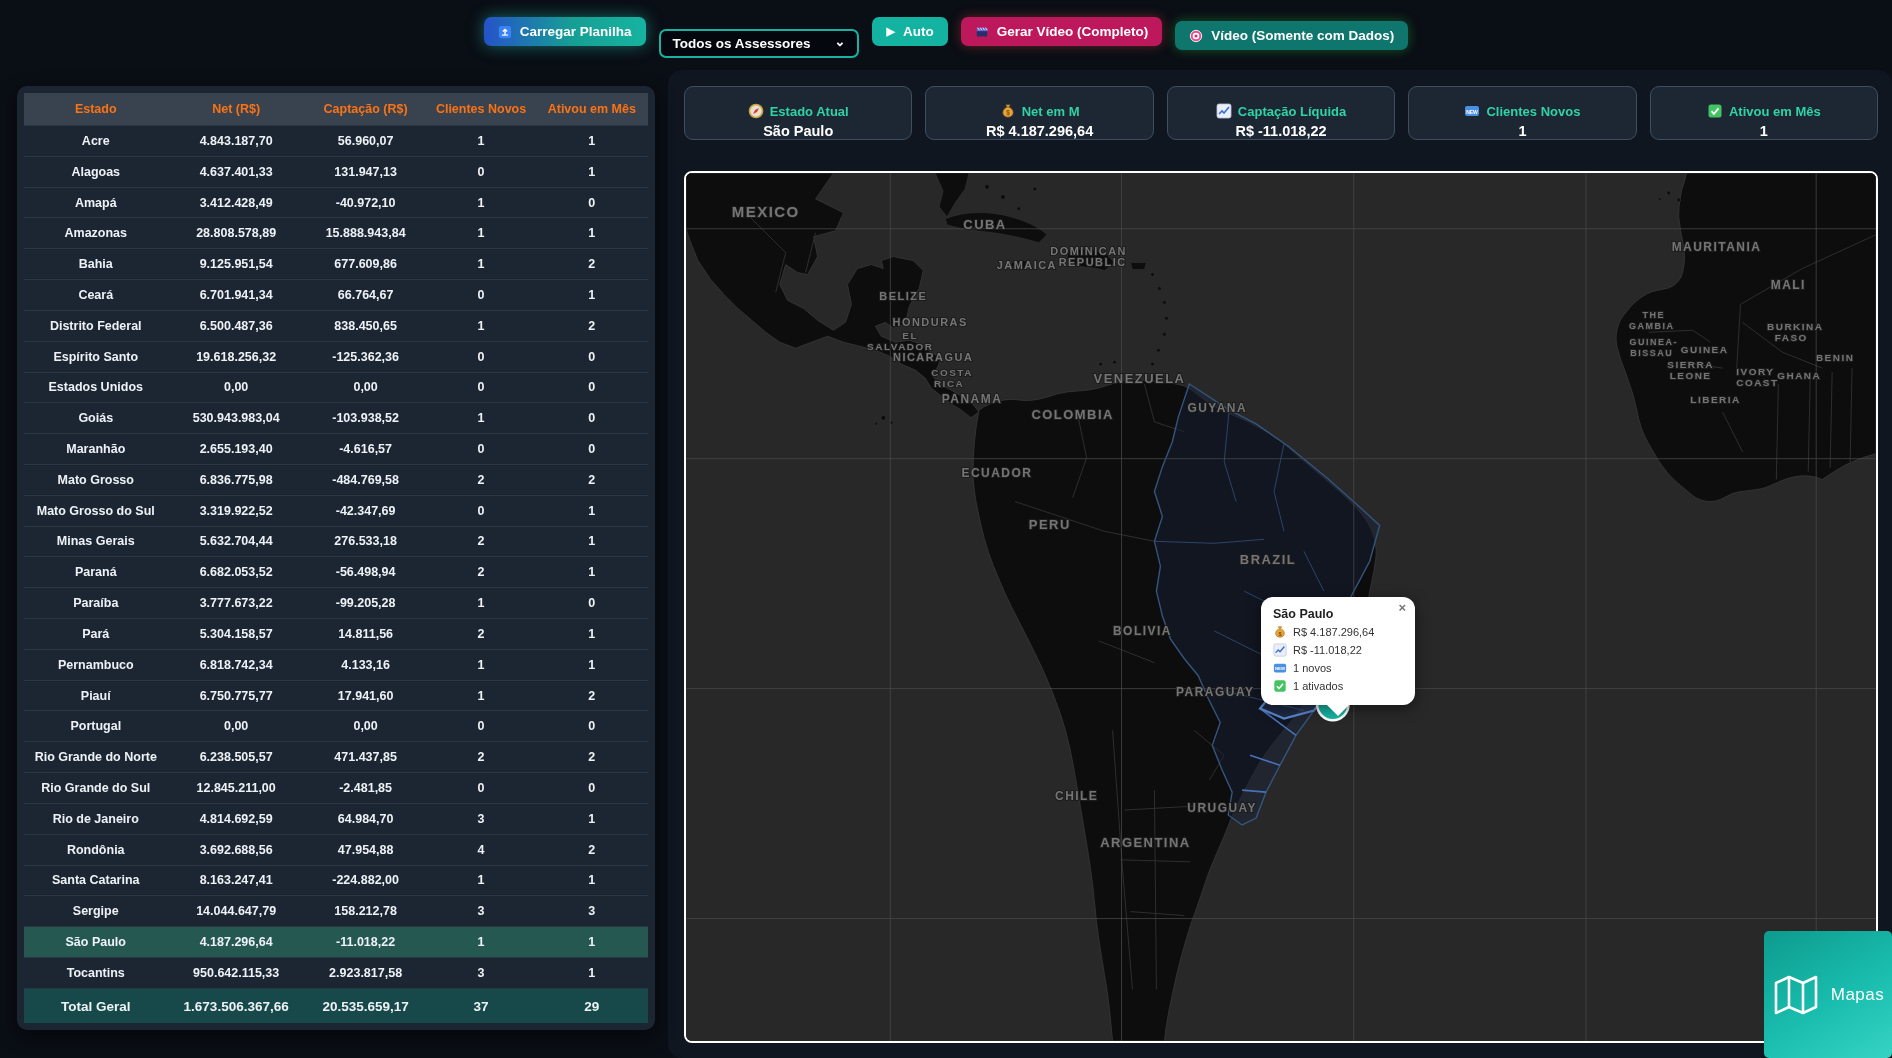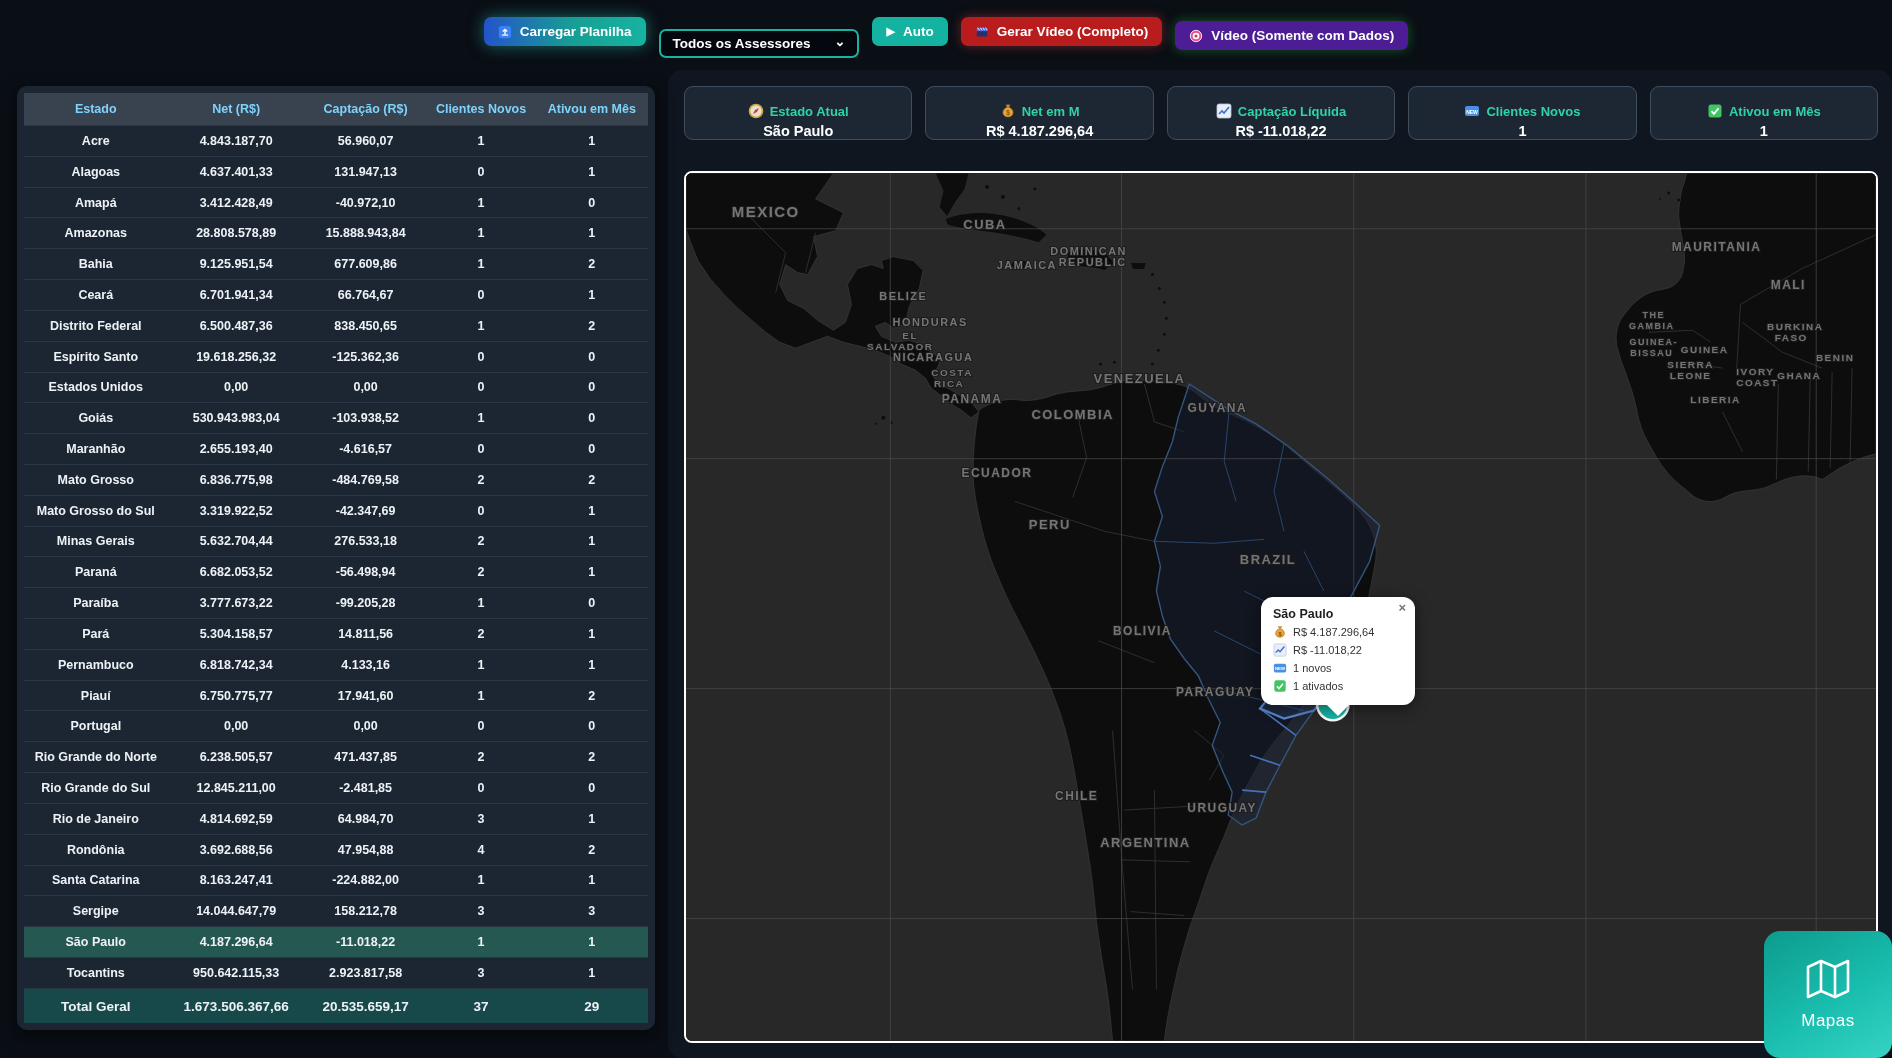--- a/index.html
+++ b/index.html
@@ -13,32 +13,32 @@
        border-radius:7px;font-weight:bold;font-size:13.5px;color:#fff;cursor:pointer;
        font-family:inherit;white-space:nowrap;}
   .btn-load{background:linear-gradient(90deg,#2553c9,#169f94 55%,#17b3a0);
             box-shadow:0 0 16px rgba(34,197,182,.5);}
   .selectbox{display:inline-flex;align-items:center;gap:24px;height:25px;padding:0 12px;
              background:#04070d;border:2px solid #17b3a0;border-radius:7px;color:#fff;
              font-weight:bold;font-size:13.5px;cursor:pointer;margin-top:24px;}
   .chev{font-size:13px;font-weight:bold;transform:translateY(-2px);}
   .btn-auto{background:#14b3a1;}
   .play-ic{font-size:11px;}
-  .btn-red{background:#b91c1c;box-shadow:0 0 12px rgba(232,67,63,.4);}
-  .btn-green{background:#4c1d95;box-shadow:0 0 12px rgba(39,195,63,.4);margin-top:8px;}
+  .btn-red{background:#be185d;box-shadow:0 0 12px rgba(232,67,63,.4);}
+  .btn-green{background:#0f766e;box-shadow:0 0 12px rgba(39,195,63,.4);margin-top:8px;}
 
   
   .right-bg{position:absolute;left:668px;top:70px;width:1224px;height:988px;background:#0f1620;
             border-radius:14px;}
 
   
   .table-panel{position:absolute;left:17px;top:86px;width:638px;height:944px;background:#1c2633;
                border-radius:10px;box-shadow:0 6px 18px rgba(0,0,0,.5);padding:7px;box-sizing:border-box;}
   .table-panel table{width:100%;height:100%;border-collapse:collapse;table-layout:fixed;}
-  .table-panel th{background:#39434f;color:#7dd3fc;font-size:12.5px;font-weight:bold;height:30px;text-align:center;margin-top:32px;}
+  .table-panel th{background:#39434f;color:#f97316;font-size:12.5px;font-weight:bold;height:30px;text-align:center;margin-top:32px;}
   .table-panel td{color:#eef2f6;font-size:12.5px;font-weight:bold;text-align:center;
                   border-top:1px solid #2b3644;padding:0 2px;}
   .table-panel tr.hl td{background:#265852;}
   .table-panel tfoot td{background:#17494a;font-size:13.5px;height:34px;}
 
   
   .cards{position:absolute;left:684px;top:86px;width:1194px;display:flex;gap:13px;}
   .card{flex:1;height:54px;background:#1d2734;border:1px solid #3f4e5e;border-radius:9px;
         display:flex;flex-direction:column;align-items:center;justify-content:flex-end;gap:4px;
         box-sizing:border-box;}
@@ -69,22 +69,22 @@
   .tt-row{display:flex;align-items:center;gap:6px;font-size:11px;color:#333;margin-top:4px;}
   .tt-close{position:absolute;top:3px;right:9px;color:#757575;font-size:13px;font-weight:bold;cursor:pointer;}
 
   
   .ic{width:14px;height:14px;display:inline-flex;flex:none;}
   .ic svg{width:100%;height:100%;}
   .ic-lg{width:16px;height:16px;}
 
   
   .mapas{position:absolute;right:0;bottom:0;width:128px;height:127px;z-index:9;cursor:pointer;
-         background:linear-gradient(150deg,#0d9b8d,#19bdae 55%,#36d3c3);border-radius:16px;
-         display:flex;flex-direction:column;align-items:center;justify-content:center;gap:11px;color:#fff;}
+         background:linear-gradient(150deg,#0d9b8d,#19bdae 55%,#36d3c3);border-radius:5px;
+         display:flex;flex-direction:row;align-items:center;justify-content:center;gap:11px;color:#fff;}
   .mapas-label{font-size:17px;letter-spacing:.5px;}
 </style>
 </head>
 <body>
 
 <div class="app">
 
   <div class="toolbar">
     <button class="btn btn-load">
       <span class="ic">

